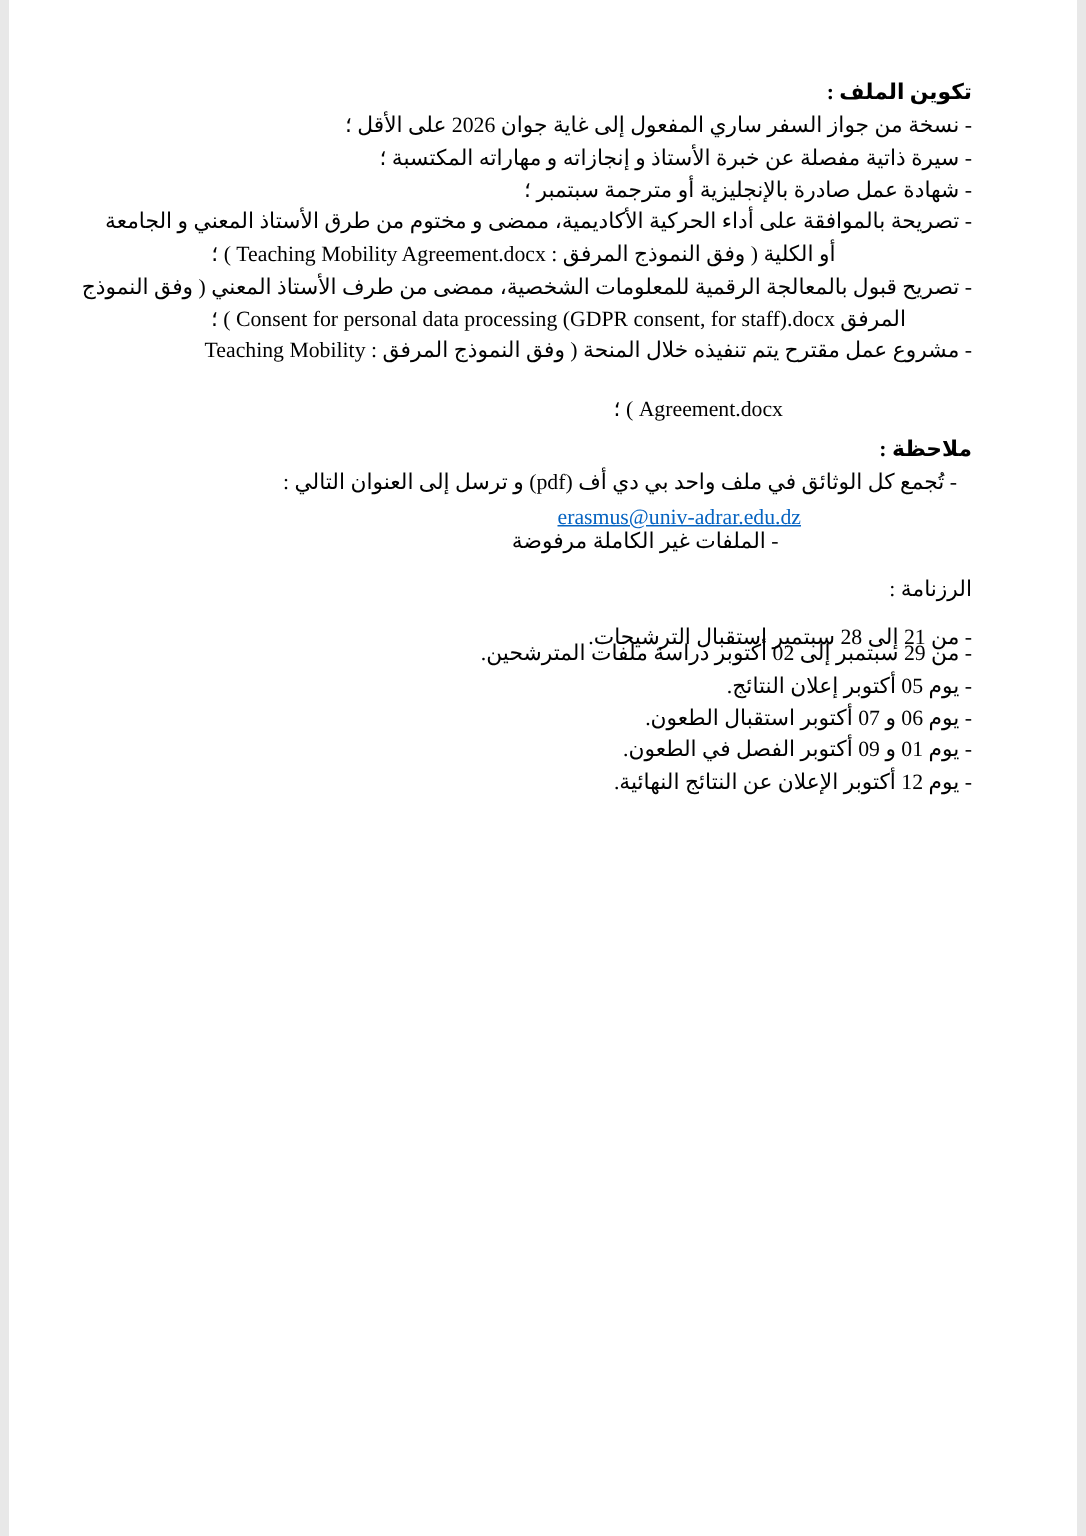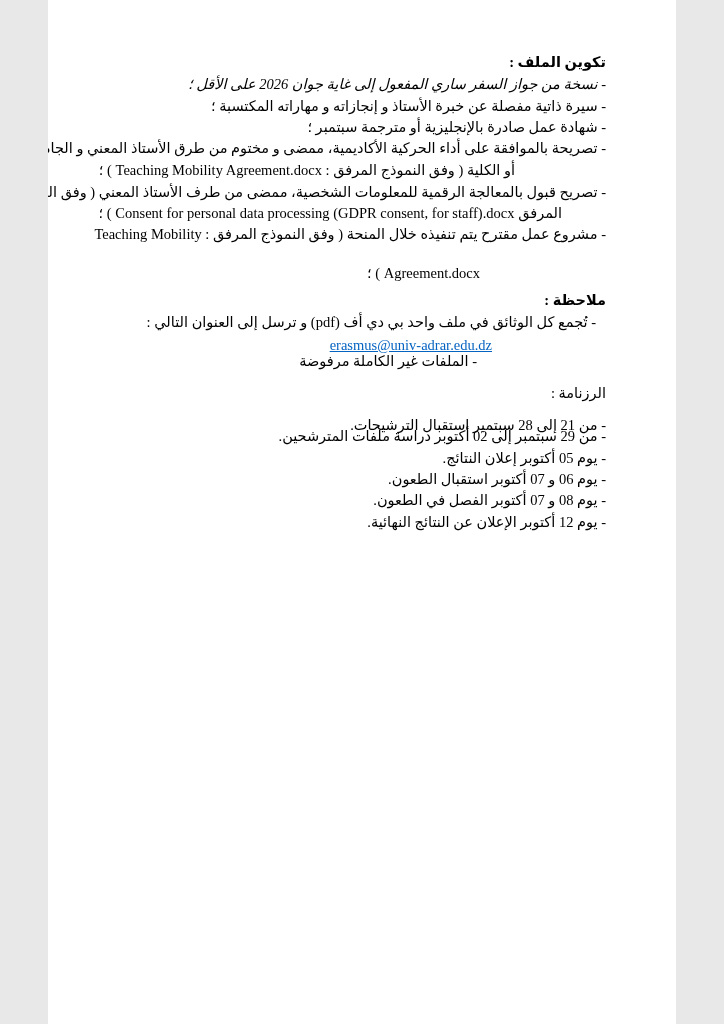--- a/index.html
+++ b/index.html
@@ -1,18 +1,18 @@
 <!DOCTYPE html>
 <html lang="ar"><head>
 <meta charset="utf-8">
 <style>
   html,body{margin:0;padding:0;background:#e8e8e8;}
   .page{
     position:relative;
-    width:628px;height:1024px;
+    width:712px;height:1024px;
     background:#ffffff;
     margin:0 auto;
     overflow:hidden;
     font-family:"Liberation Serif","DejaVu Sans",serif;
     font-size:14.5px;
     color:#000000;
   }
   .line{
     position:absolute;
     direction:rtl;
@@ -30,36 +30,36 @@
     cursor:pointer;
     text-align:right;
   }
 </style>
 </head>
 <body>
 
 <div class="page">
 
   <div class="line bold" style="top:53px;right:70px;">تكوين الملف :</div>
-  <div class="line" style="top:75px;right:70px;font-style:italic;">- نسخة من جواز السفر ساري المفعول إلى غاية جوان 2026 على الأقل ؛</div>
+  <div class="line" style="top:75px;right:70px;">- نسخة من جواز السفر ساري المفعول إلى غاية جوان 2026 على الأقل ؛</div>
   <div class="line" style="top:97px;right:70px;">- سيرة ذاتية مفصلة عن خبرة الأستاذ و إنجازاته و مهاراته المكتسبة ؛</div>
   <div class="line" style="top:118px;right:70px;">- شهادة عمل صادرة بالإنجليزية أو مترجمة سبتمبر ؛</div>
   <div class="line" style="top:161px;right:161px;">أو الكلية ( وفق النموذج المرفق : Teaching Mobility Agreement.docx ) ؛</div>
   <div class="line" style="top:139px;right:70px;">- تصريحة بالموافقة على أداء الحركية الأكاديمية، ممضى و مختوم من طرق الأستاذ المعني و الجامعة</div>
   <div class="line" style="top:172px;right:70px;margin-top:11px;">- تصريح قبول بالمعالجة الرقمية للمعلومات الشخصية، ممضى من طرف الأستاذ المعني ( وفق النموذج</div>
   <div class="line" style="top:204px;right:114px;">المرفق Consent for personal data processing (GDPR consent, for staff).docx ) ؛</div>
   <div class="line" style="top:225px;right:70px;">- مشروع عمل مقترح يتم تنفيذه خلال المنحة ( وفق النموذج المرفق :  Teaching Mobility</div>
   <div class="line" style="top:264px;right:196px;text-align:center;">Agreement.docx ) ؛</div>
 
   <div class="line bold" style="top:291px;right:70px;">ملاحظة :</div>
   <div class="line" style="top:313px;right:80px;">- تُجمع كل الوثائق في ملف واحد بي دي أف (pdf) و ترسل إلى العنوان التالي :</div>
   <a class="email" style="top:336px;right:184px;color:#0563C1;">erasmus@univ-adrar.edu.dz</a>
   <div class="line" style="top:352px;right:199px;">- الملفات غير الكاملة مرفوضة</div>
 
   <div class="line" style="top:384px;right:70px;">الرزنامة :</div>
   <div class="line" style="top:397px;right:70px;margin-top:19px;">- من 21 إلى 28 سبتمبر استقبال الترشيحات.</div>
   <div class="line" style="top:427px;right:70px;margin-left:48px;">- من  29 سبتمبر إلى 02 أكتوبر دراسة ملفات المترشحين.</div>
   <div class="line" style="top:449px;right:70px;">- يوم 05 أكتوبر إعلان النتائج.</div>
   <div class="line" style="top:470px;right:70px;">- يوم 06 و 07 أكتوبر استقبال الطعون.</div>
-  <div class="line" style="top:491px;right:70px;">- يوم 08 و 07 أكتوبر الفصل في الطعون.</div>
+  <div class="line" style="top:491px;right:70px;">- يوم 01 و 09 أكتوبر الفصل في الطعون.</div>
   <div class="line" style="top:513px;right:70px;">- يوم 12 أكتوبر الإعلان عن النتائج النهائية.</div>
 
 </div>
 
 </body></html>

